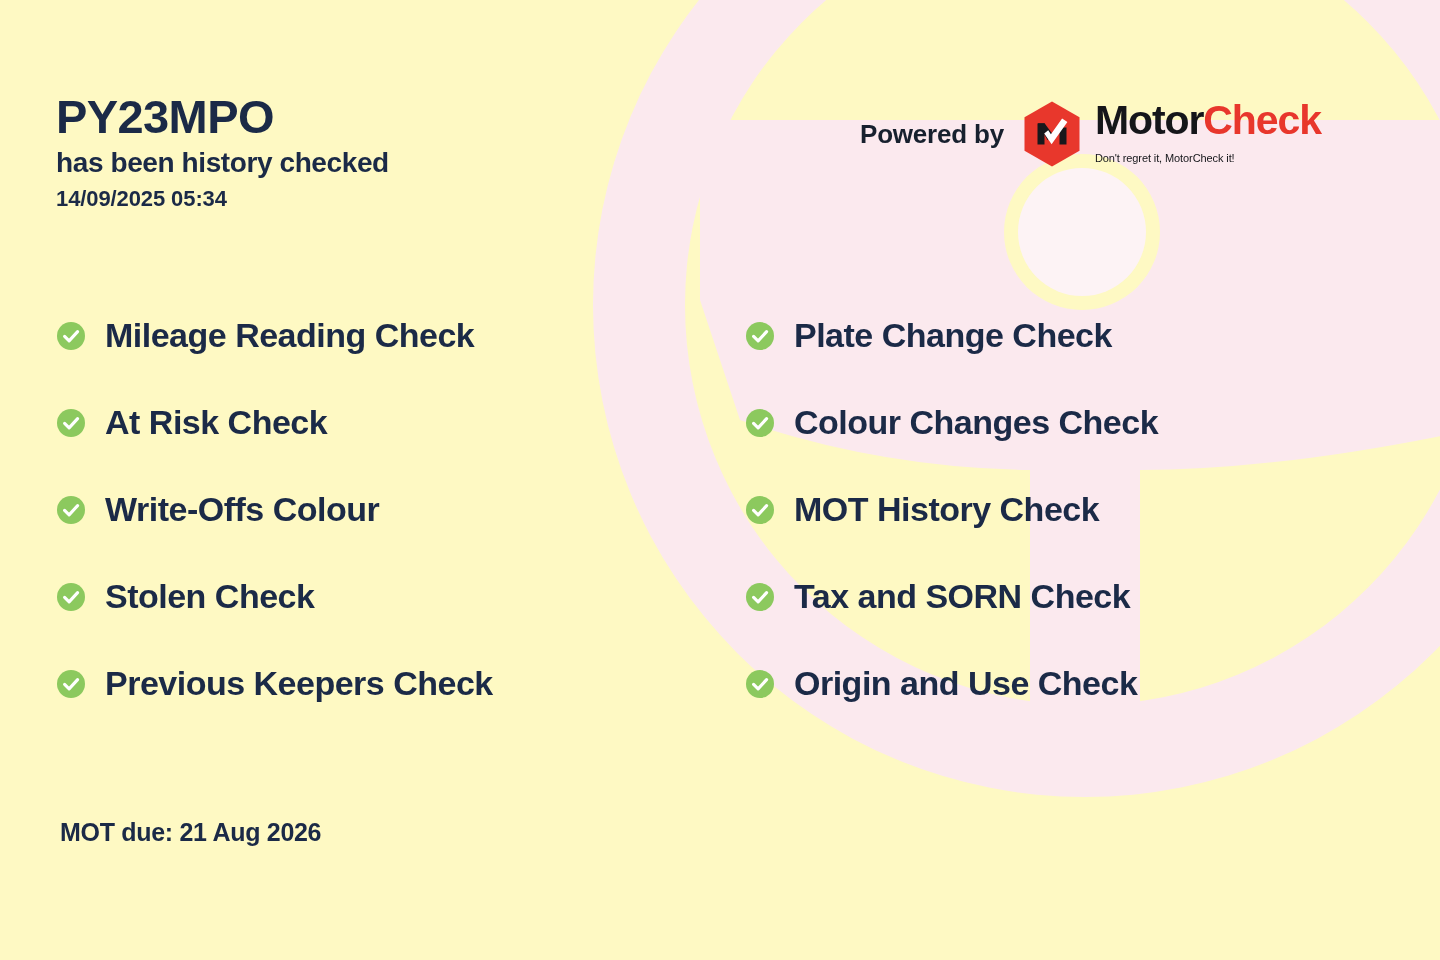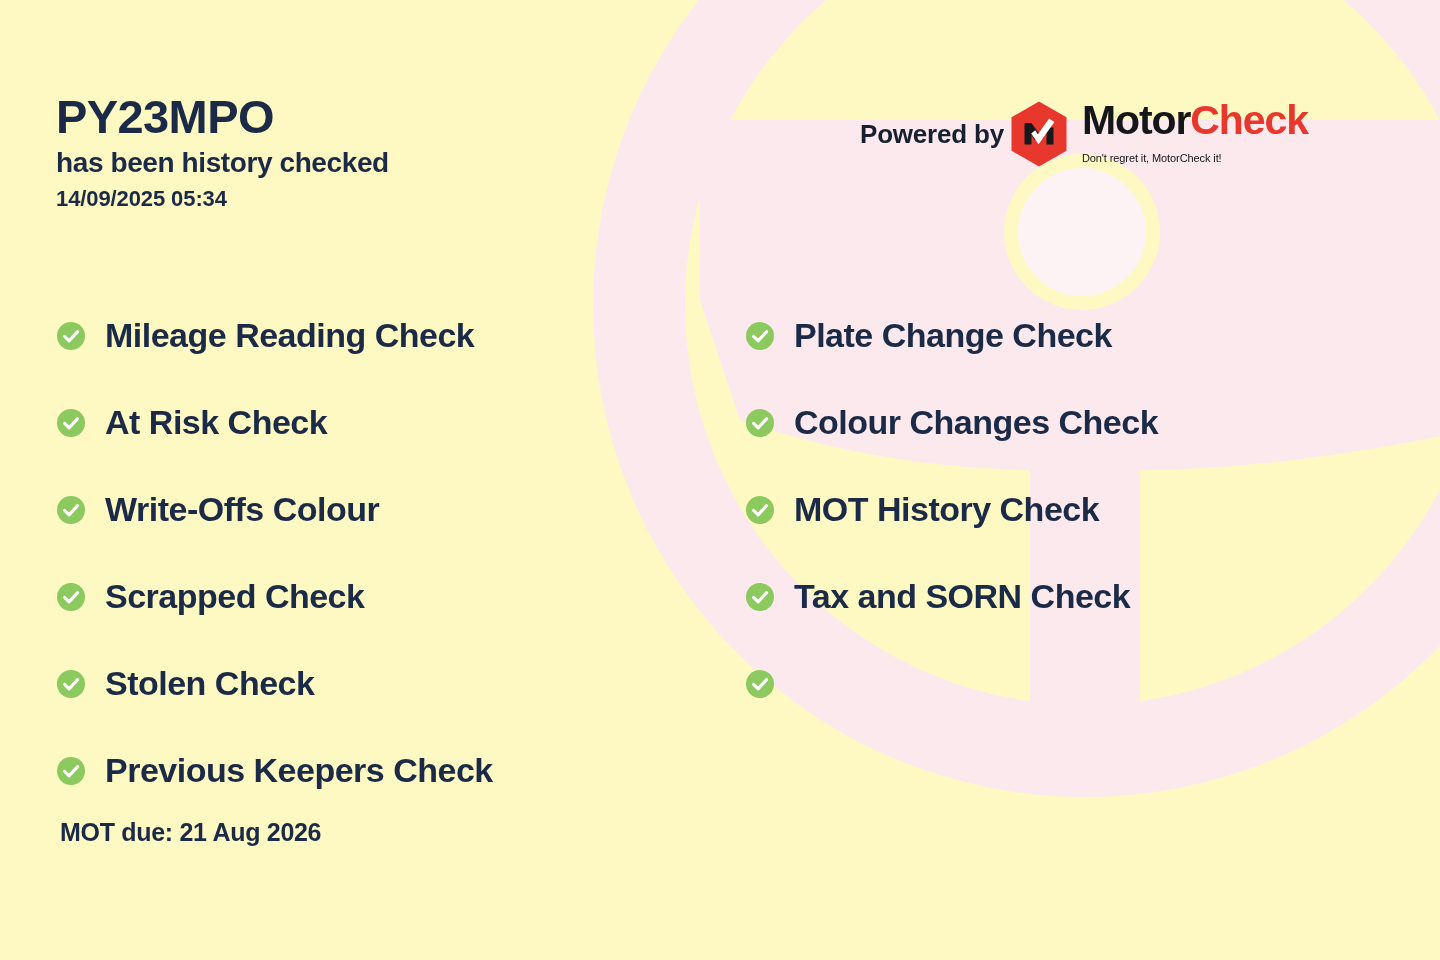--- a/index.html
+++ b/index.html
@@ -59,21 +59,21 @@
     white-space:nowrap;
   }
 
   
   #brand {
     position:absolute;
     left:860px; top:100px;
     z-index:4;
     display:flex;
     align-items:center;
-    gap:4px;
+    gap:17px;
   }
   .powered-label {
     font-size:26px;
     font-weight:700;
     color:#17202e;
     letter-spacing:-0.2px;
     white-space:nowrap;
   }
   .logo-lockup {
     display:flex;
@@ -219,27 +219,20 @@
       </div>
 
       <div class="check-row">
         <svg class="check-icon" viewBox="0 0 30 30">
           <circle cx="15" cy="15" r="14" fill="#8cc95e"></circle>
           <path d="M8.6 15.4 L13.1 19.9 L21.6 10.6" fill="none" stroke="#ffffff" stroke-width="3.1" stroke-linecap="round" stroke-linejoin="round"></path>
         </svg>
         <span class="check-label">Write-Offs Colour</span>
       </div>
 
-      <div class="check-row">
-        <svg class="check-icon" viewBox="0 0 30 30">
-          <circle cx="15" cy="15" r="14" fill="#8cc95e"></circle>
-          <path d="M8.6 15.4 L13.1 19.9 L21.6 10.6" fill="none" stroke="#ffffff" stroke-width="3.1" stroke-linecap="round" stroke-linejoin="round"></path>
-        </svg>
-        <span class="check-label">Scrapped Check</span>
-      </div>
 
       <div class="check-row">
         <svg class="check-icon" viewBox="0 0 30 30">
           <circle cx="15" cy="15" r="14" fill="#8cc95e"></circle>
           <path d="M8.6 15.4 L13.1 19.9 L21.6 10.6" fill="none" stroke="#ffffff" stroke-width="3.1" stroke-linecap="round" stroke-linejoin="round"></path>
         </svg>
         <span class="check-label">Stolen Check</span>
       </div>
 
       <div class="check-row">
@@ -284,20 +277,21 @@
           <path d="M8.6 15.4 L13.1 19.9 L21.6 10.6" fill="none" stroke="#ffffff" stroke-width="3.1" stroke-linecap="round" stroke-linejoin="round"></path>
         </svg>
         <span class="check-label">Tax and SORN Check</span>
       </div>
 
       <div class="check-row">
         <svg class="check-icon" viewBox="0 0 30 30">
           <circle cx="15" cy="15" r="14" fill="#8cc95e"></circle>
           <path d="M8.6 15.4 L13.1 19.9 L21.6 10.6" fill="none" stroke="#ffffff" stroke-width="3.1" stroke-linecap="round" stroke-linejoin="round"></path>
         </svg>
+        <span class="check-label">Origin and Use Check</span>
       </div>
 
     </div>
 
   </div>
 
   <div id="footer">
     <div class="mot-due">MOT due: 21 Aug 2026</div>
   </div>
 

